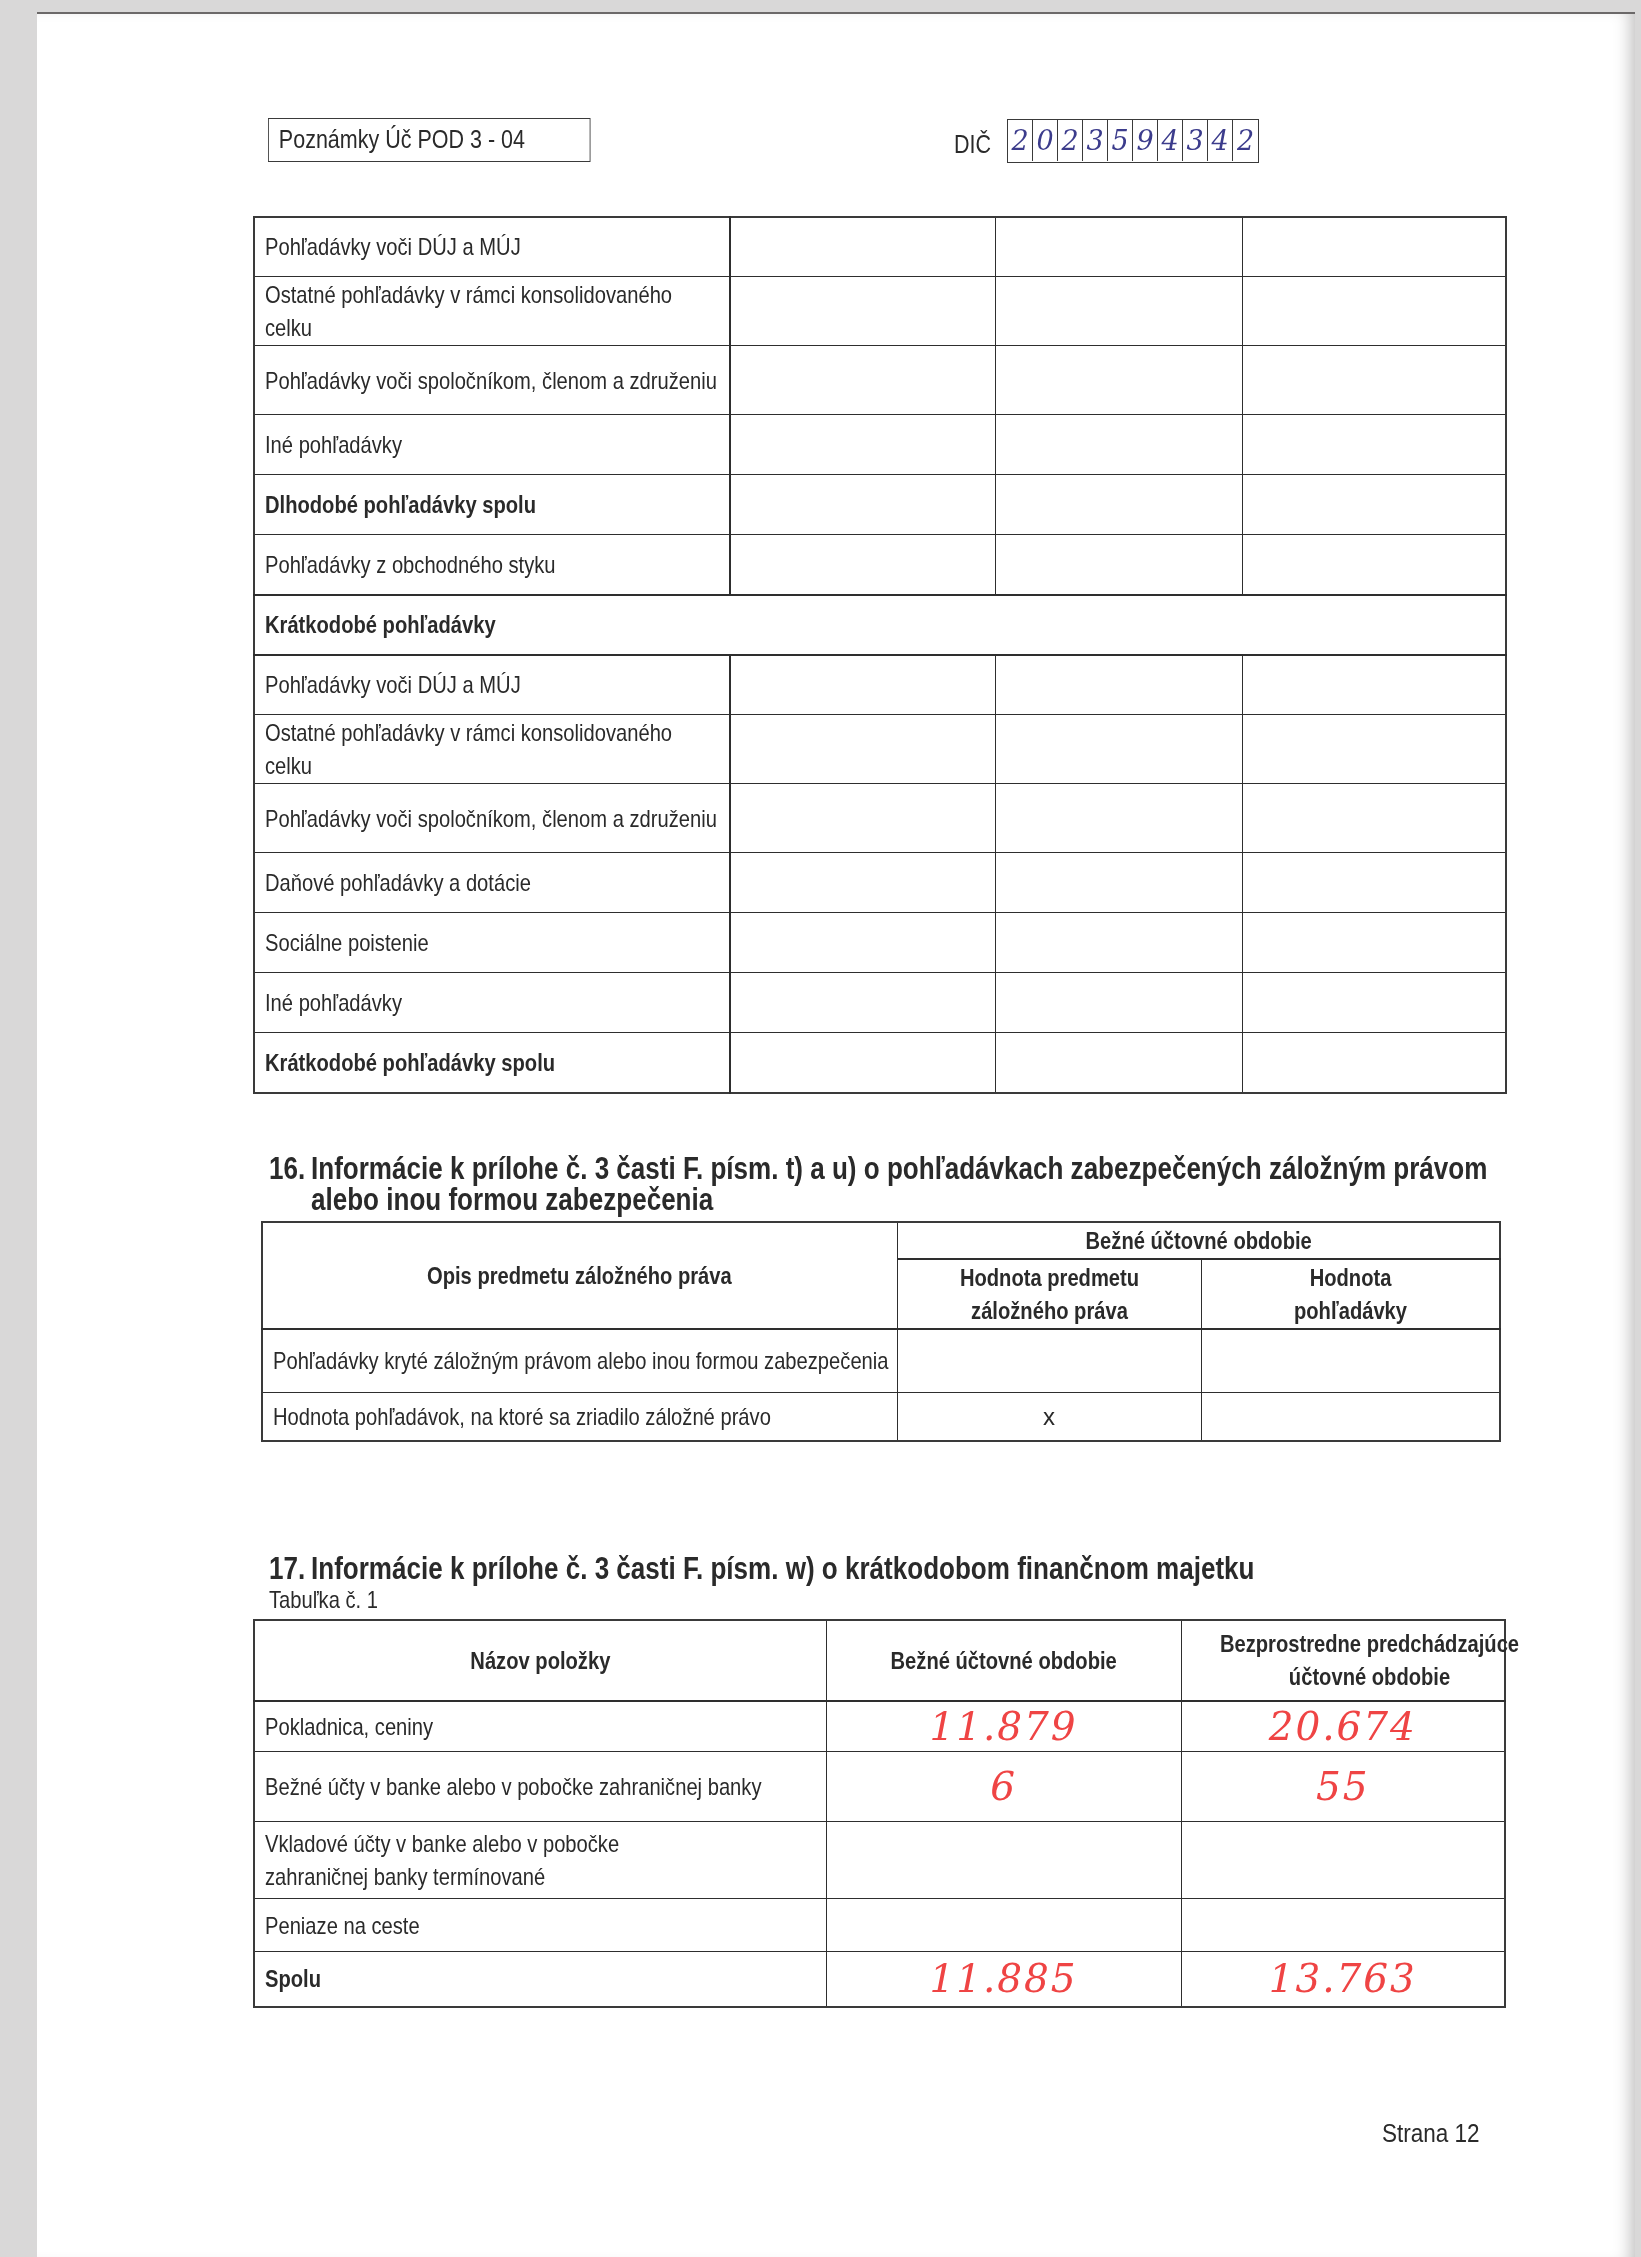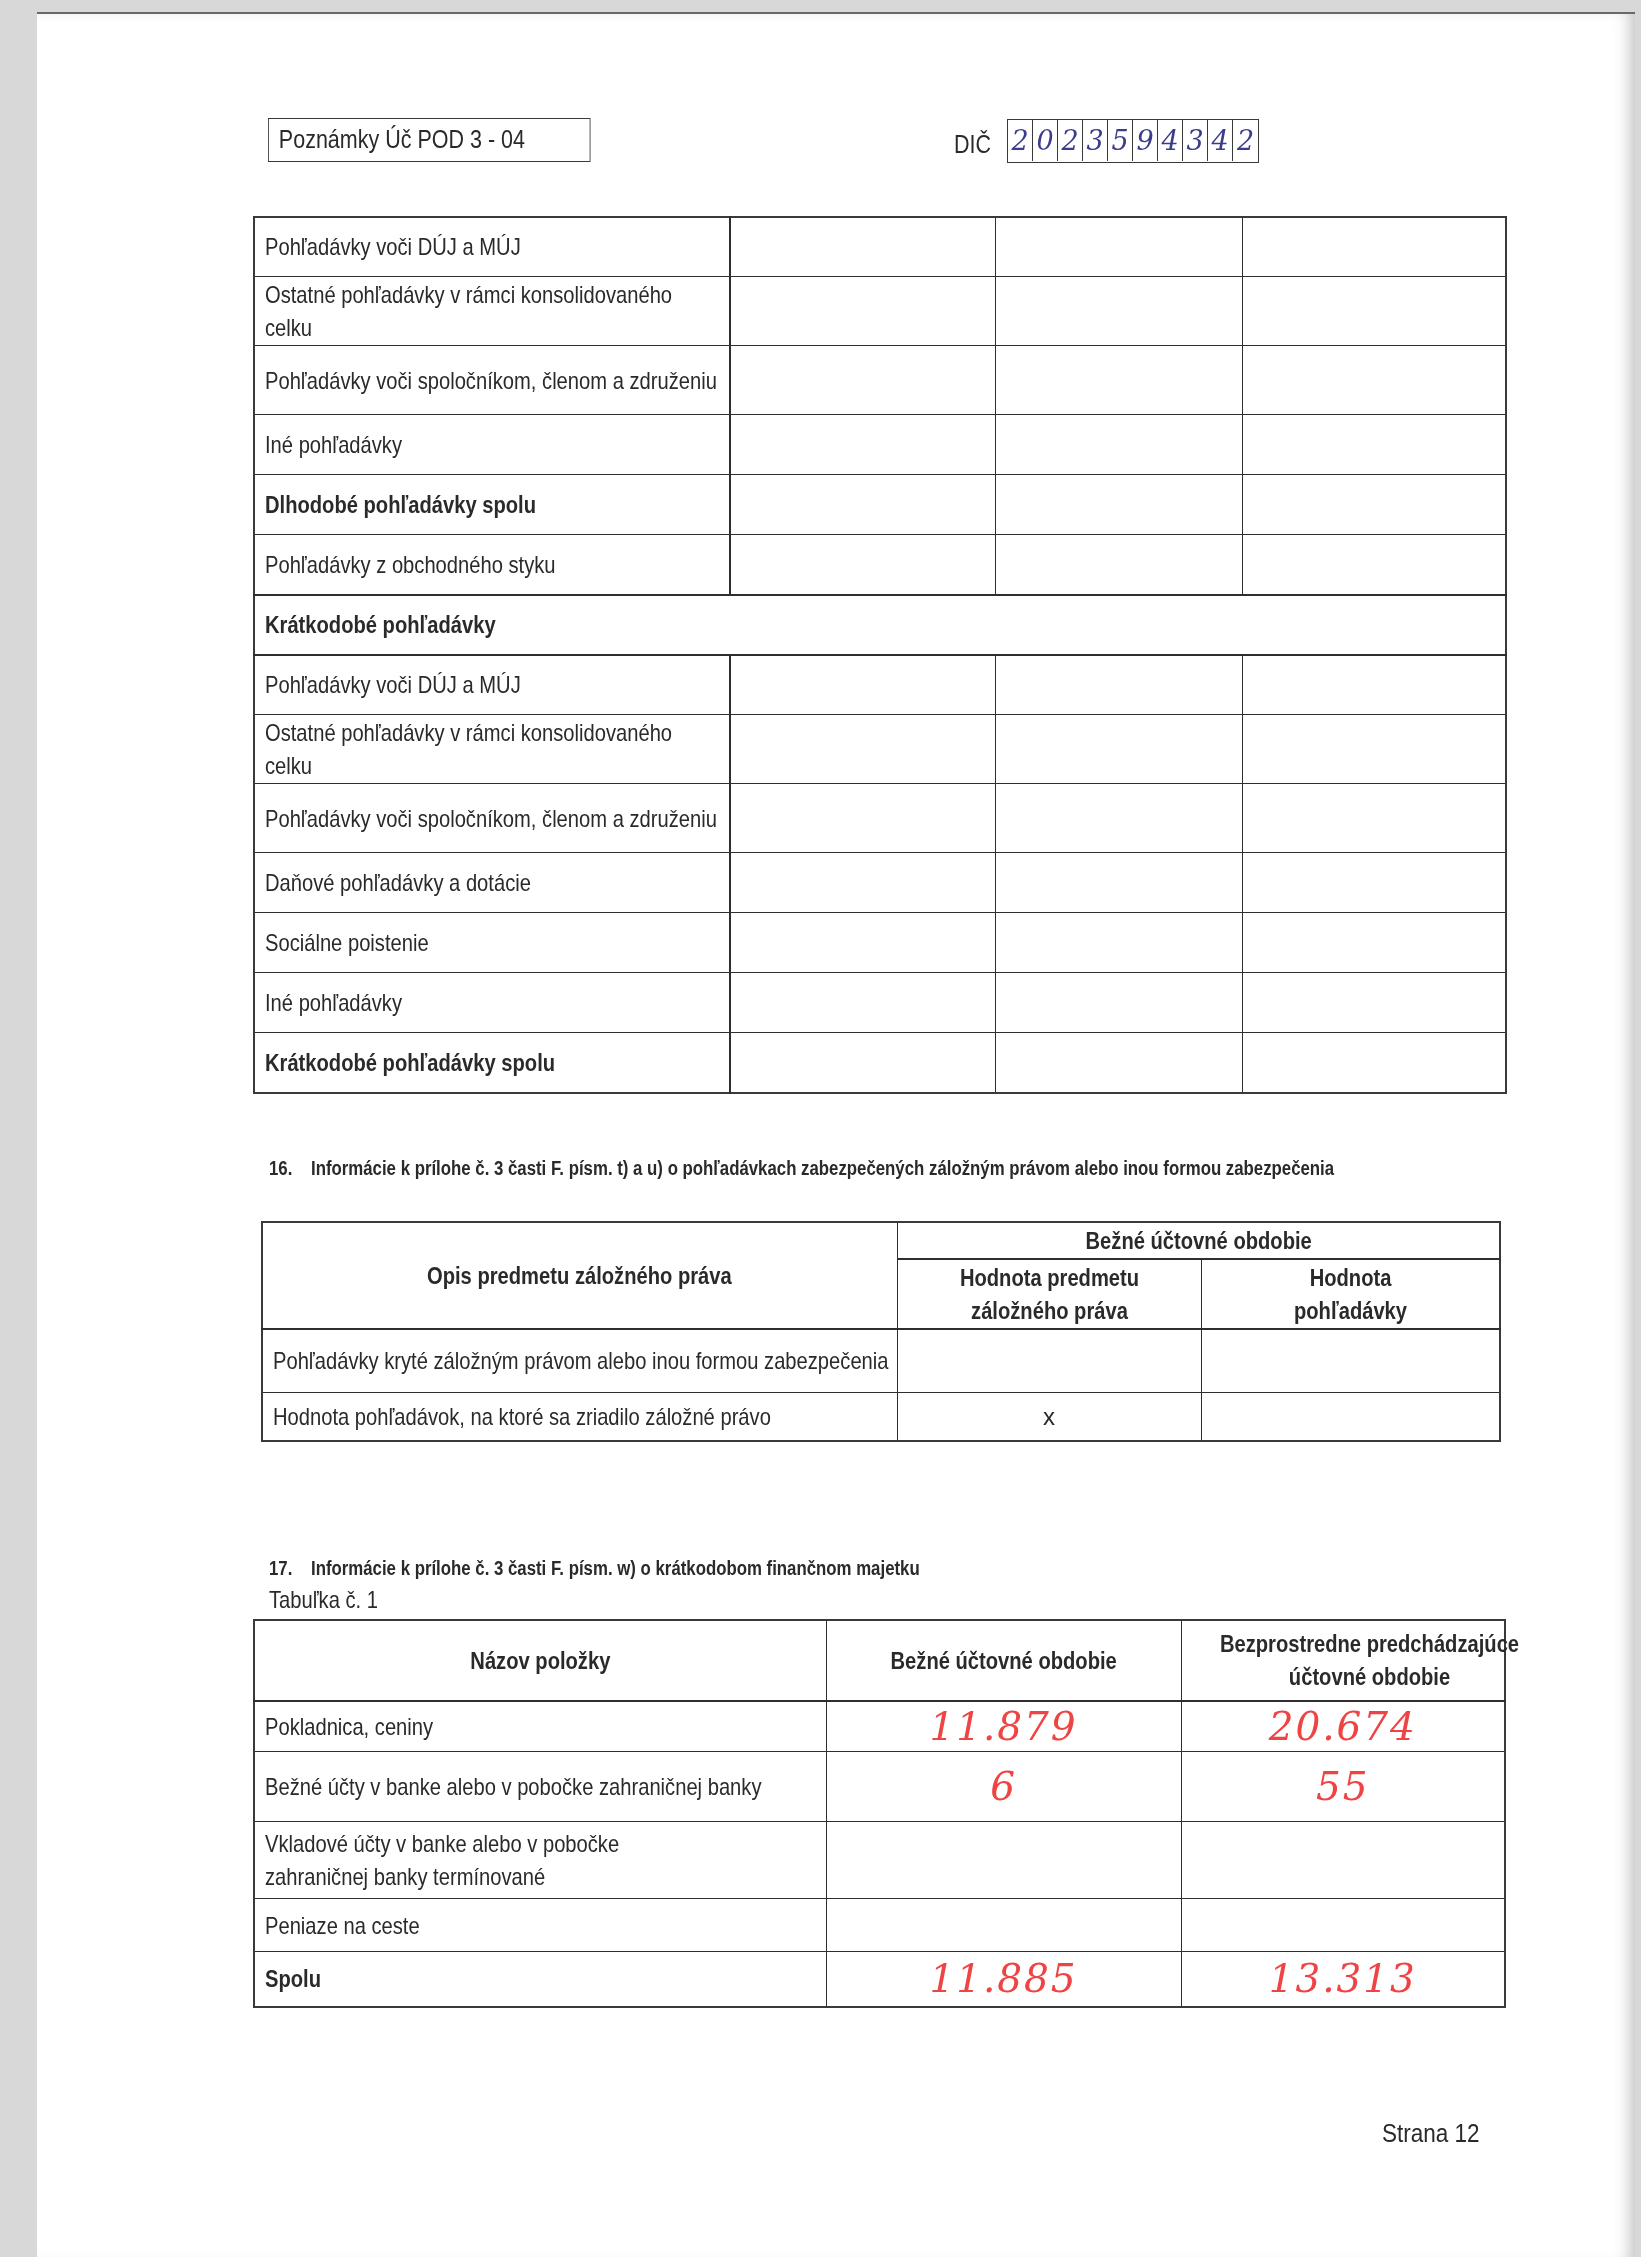--- a/index.html
+++ b/index.html
@@ -45,21 +45,21 @@
   .bold { font-weight: bold; }
   .thick-l { border-left: 2.9px solid #2e2e2e; }
   .thick-b { border-bottom: 2.9px solid #2e2e2e; }
   .thick-t { border-top: 2.9px solid #2e2e2e; }
 
   #t1 { left: 216px; top: 202px; width: 1251px; border: 2.9px solid #3a3a3a; }
   #t1 tr { height: 58px; }
   #t1 tr.two { height: 69px; padding-left: 31px; }
   #t1 tr.tall { height: 60px; }
 
-  .sec-title { font-size: 20px; font-weight: bold; line-height: 31px; }
+  .sec-title { font-size: 31px; font-weight: bold; line-height: 31px; }
   #s16-title { left: 232px; top: 1139px; width: 1255px; }
   #s16-title .num { display:inline-block; width: 50px; }
   #t2 { left: 224px; top: 1207px; width: 1239px; border: 2.9px solid #3a3a3a; }
   #t2 td { text-align: left; }
   #t2 .hdr { font-weight: bold; text-align: center; }
 
   #s17-title { left: 232px; top: 1539px; width: 1255px; }
   #s17-sub { left: 232px; top: 1572px; font-size: 24px; }
   #t3 { left: 216px; top: 1605px; width: 1251px; border: 2.9px solid #3a3a3a; }
   #t3 .hdr { font-weight: bold; text-align: center; }
@@ -252,20 +252,20 @@
         <td class="hw"></td>
       </tr>
       <tr style="height:53px">
         <td><span class="cond">Peniaze na ceste</span></td>
         <td class="hw"></td>
         <td class="hw"></td>
       </tr>
       <tr style="height:55px">
         <td><span class="cond bold">Spolu</span></td>
         <td class="hw">11.885</td>
-        <td class="hw">13.313</td>
+        <td class="hw">13.763</td>
       </tr>
     </tbody>
   </table>
 
   <div class="abs page-num">Strana 12</div>
 </div>
 
 
 </body></html>

